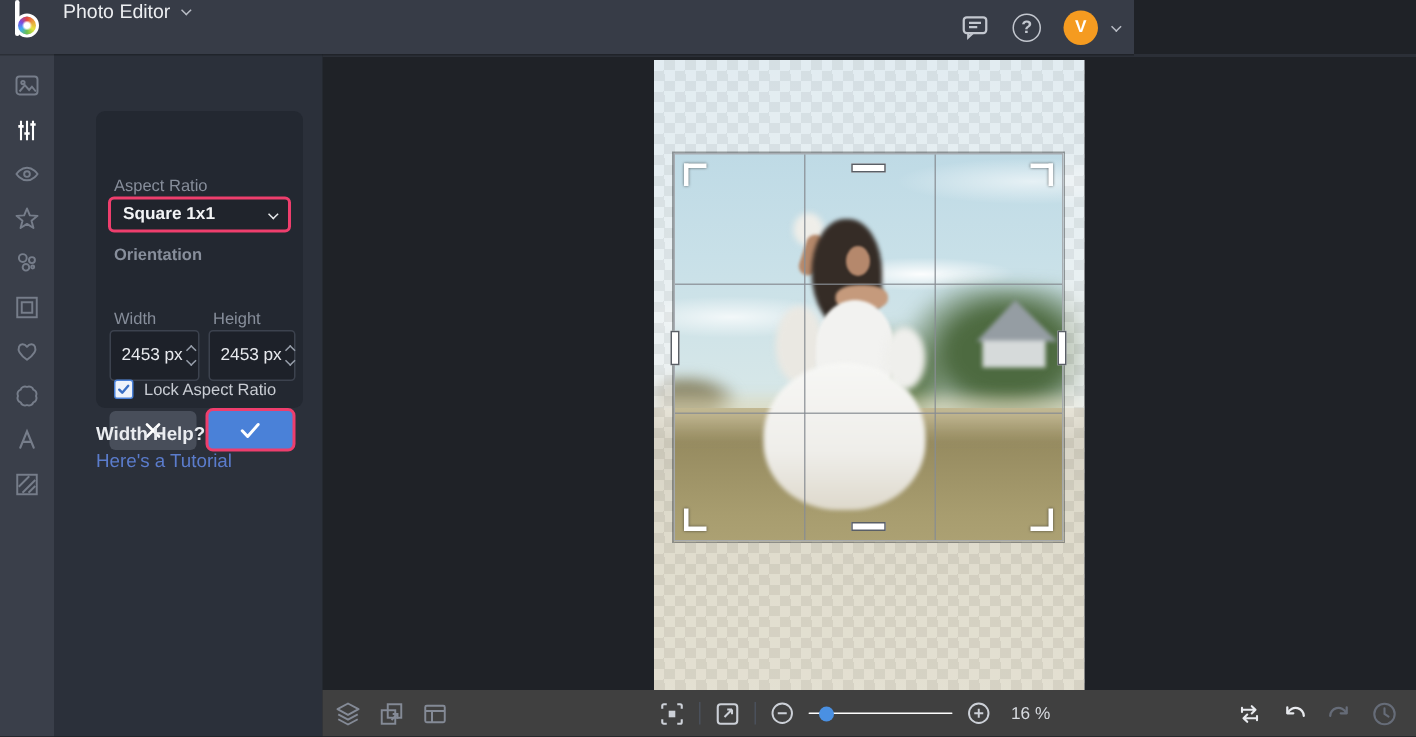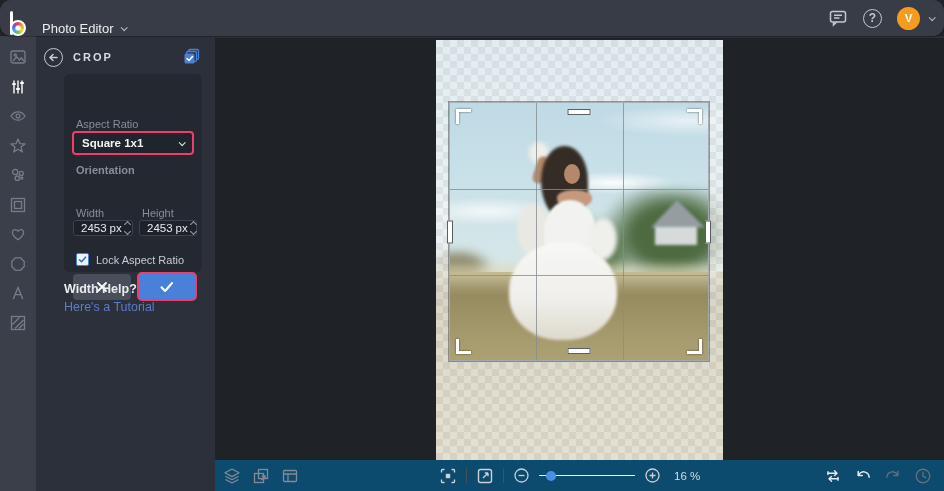--- a/index.html
+++ b/index.html
@@ -1,22 +1,22 @@
 <!DOCTYPE html>
 <html><head>
 <meta charset="utf-8">
 <style>
   * { margin:0; padding:0; box-sizing:border-box; }
   html,body { width:944px; height:491px; overflow:hidden; }
   body { font-family:"Liberation Sans", sans-serif; background:#1f2227; position:relative; }
   svg { display:block; }
 
   
-  .topbar { position:absolute; left:0; top:0; width:944px; height:36px; background:#373c47; z-index:30;
-            display:flex; align-items:flex-end; box-shadow:0 1px 0 rgba(0,0,0,.25);border-radius:11px; }
+  .topbar { position:absolute; left:0; top:0; width:756px; height:36px; background:#373c47; z-index:30;
+            display:flex; align-items:flex-start; box-shadow:0 1px 0 rgba(0,0,0,.25); }
   .logo-wrap { width:36px; display:flex; justify-content:center; }
   .logo-b { position:relative; width:20px; height:25px; }
   .logo-b .stem { position:absolute; left:2px; top:0; width:2.5px; height:24px; background:#fff; border-radius:2px; }
   .logo-b .bowl { position:absolute; left:2px; bottom:0; width:16px; height:16px; border-radius:50%;
                   border:2px solid #fff;
                   background:
                     radial-gradient(circle at 50% 50%, #ffffff 0 22%, rgba(255,255,255,0) 40%),
                     conic-gradient(#e4463c,#e8a33d,#e5e23e,#6cc24a,#3fa9f5,#7a4ae2,#e4463c); }
   .appmenu { display:flex; align-items:center; color:#eceef1; font-size:13px; margin-left:6px; cursor:pointer; }
   .chev { display:inline-block; width:5px; height:5px; border-right:1.5px solid #b9bdc6;
@@ -48,21 +48,21 @@
   .f-label { position:absolute; left:12px; color:#878e9b; font-size:11px; }
   .dropdown { position:absolute; left:8px; top:57px; width:122px; height:24px; background:#20242c;
               border:2px solid #ee3e6d; border-radius:4px; display:flex; align-items:center;
               padding:0 8px; cursor:pointer; }
   .dropdown .val { color:#f2f3f5; font-size:11.5px; font-weight:bold; flex:1; }
   .segmented { position:absolute; left:9px; top:103px; width:121px; height:22px; background:#20242c;
                border:1px solid #3c424e; border-radius:4px; display:flex; overflow:hidden; }
   .seg-opt { flex:1; display:flex; align-items:center; justify-content:center; font-size:11px;
              color:#ccd0d7; cursor:pointer; }
   .seg-opt.sel { background:#4e5565; color:#fff; border-radius:3px; font-weight:bold; flex:0 0 57px; }
-  .num-input { position:absolute; top:146px; height:16px; background:#1d2129; border:1px solid #3c424e;
+  .num-input { position:absolute; top:146px; height:34px; background:#1d2129; border:1px solid #3c424e;
                border-radius:3px; display:flex; align-items:center; padding:0 4px 0 7px; }
   .num-input .nval { color:#e8eaee; font-size:11.5px; }
   .num-input .unit { color:#e8eaee; font-size:11.5px; margin-left:3px; flex:1; }
   .stepper { display:flex; flex-direction:column; gap:2px; cursor:pointer; padding-left:3px; }
   .stepper i { width:5px; height:5px; border-right:1.5px solid #99a0ac; border-bottom:1.5px solid #99a0ac; display:block; }
   .stepper .up { transform:rotate(-135deg); }
   .stepper .dn { transform:rotate(45deg); }
   .chk-row { position:absolute; left:12px; top:179px; display:flex; align-items:center; gap:7px; cursor:pointer; }
   .chk-box { width:13px; height:13px; border-radius:2px; background:#eef3fb; border:1.5px solid #4a81d8;
              display:flex; align-items:center; justify-content:center; }
@@ -140,21 +140,21 @@
   .corner.bl { left:6px; bottom:6px; border-bottom:3.5px solid #fff; border-left:3.5px solid #fff; }
   .corner.br { right:6px; bottom:6px; border-bottom:3.5px solid #fff; border-right:3.5px solid #fff; }
   .hbar { position:absolute; left:50%; transform:translateX(-50%); width:23px; height:6px; background:#fff;
           border:1px solid #5a5f66; }
   .hbar.top { top:6px; } .hbar.bot { bottom:6px; }
   .vbar { position:absolute; top:50%; transform:translateY(-50%); width:6px; height:23px; background:#fff;
           border:1px solid #5a5f66; }
   .vbar.left { left:-3px; } .vbar.right { right:-3px; }
 
   
-  .toolbar { position:absolute; left:215px; top:460px; width:729px; height:31px; background:#0c4a6e; z-index:25;
+  .toolbar { position:absolute; left:215px; top:460px; width:729px; height:31px; background:#404040; z-index:25;
              display:flex; align-items:center; }
   .tool-group-left { position:absolute; left:8px; display:flex; align-items:center; gap:11px; }
   .tool-group-center { position:absolute; left:224px; display:flex; align-items:center; gap:9px; }
   .tool-group-right { position:absolute; right:12px; display:flex; align-items:center; gap:12px; }
   .tool-ic { color:#848a96; cursor:pointer; }
   .tool-ic.bright { color:#ccd0d7; }
   .tool-ic.white { color:#e8eaee; }
   .tool-ic.dim { color:#666c78; }
   .tb-sep { width:1px; height:15px; background:#4a505b; }
   .slider { position:relative; width:96px; height:14px; display:flex; align-items:center; cursor:pointer; }
@@ -250,36 +250,20 @@
   </span>
   <span class="rail-item">
     <svg width="18" height="18" viewBox="0 0 18 18" fill="none" stroke="currentColor" stroke-width="1.3">
       <rect x="2.5" y="2.5" width="13" height="13"></rect>
       <path d="M3.5 10.5 L10.5 3.5 M6 14.5 L14.5 6 M10 14.5 L14.5 10"></path>
     </svg>
   </span>
 </div>
 
 <div class="panel">
-  <div class="panel-head">
-    <span class="back-btn">
-      <svg width="11" height="11" viewBox="0 0 11 11" fill="none" stroke="currentColor" stroke-width="1.5" stroke-linecap="round">
-        <path d="M9 5.5H2.5 M5 2.5 L2 5.5 l3 3"></path>
-      </svg>
-    </span>
-    <span class="panel-title">CROP</span>
-    <span class="head-layers">
-      <svg width="19" height="19" viewBox="0 0 19 19" fill="none">
-        <rect x="6.5" y="2.5" width="10" height="10" rx="1.5" stroke="#4a81d8" stroke-width="1.3"></rect>
-        <rect x="4.5" y="4.5" width="10" height="10" rx="1.5" stroke="#4a81d8" stroke-width="1.3" fill="#2b303a"></rect>
-        <rect x="2.5" y="6.5" width="10" height="10" rx="1.5" fill="#4a81d8"></rect>
-        <path d="M5 11.5l2 2 3.5-4" stroke="#fff" stroke-width="1.5" fill="none" stroke-linecap="round" stroke-linejoin="round"></path>
-      </svg>
-    </span>
-  </div>
 
   <div class="form-box">
     <span class="f-label" style="top:44px;">Aspect Ratio</span>
     <div class="dropdown">
       <span class="val">Square 1x1</span>
       <i class="chev" style="border-color:#e9ebee;"></i>
     </div>
 
     <span class="f-label" style="top:90px;font-weight:bold;">Orientation</span>
 

